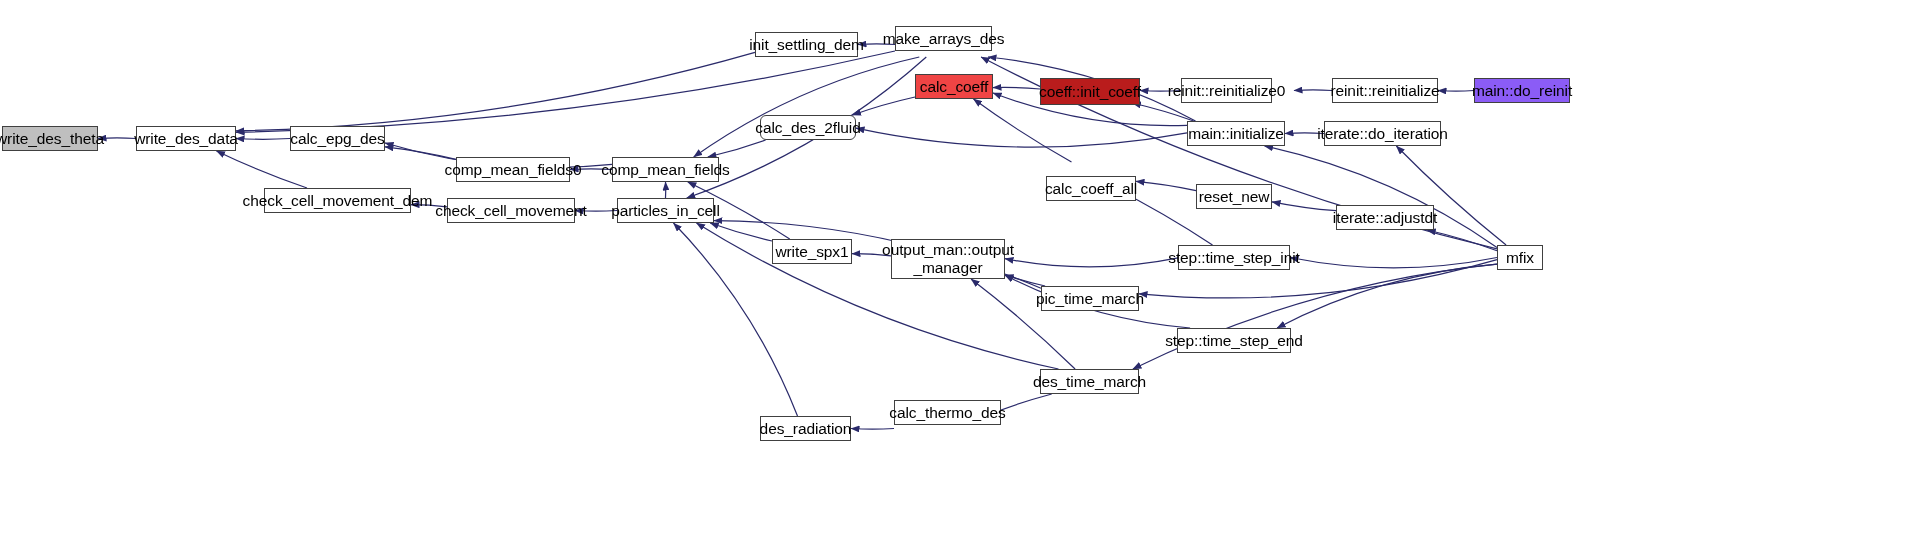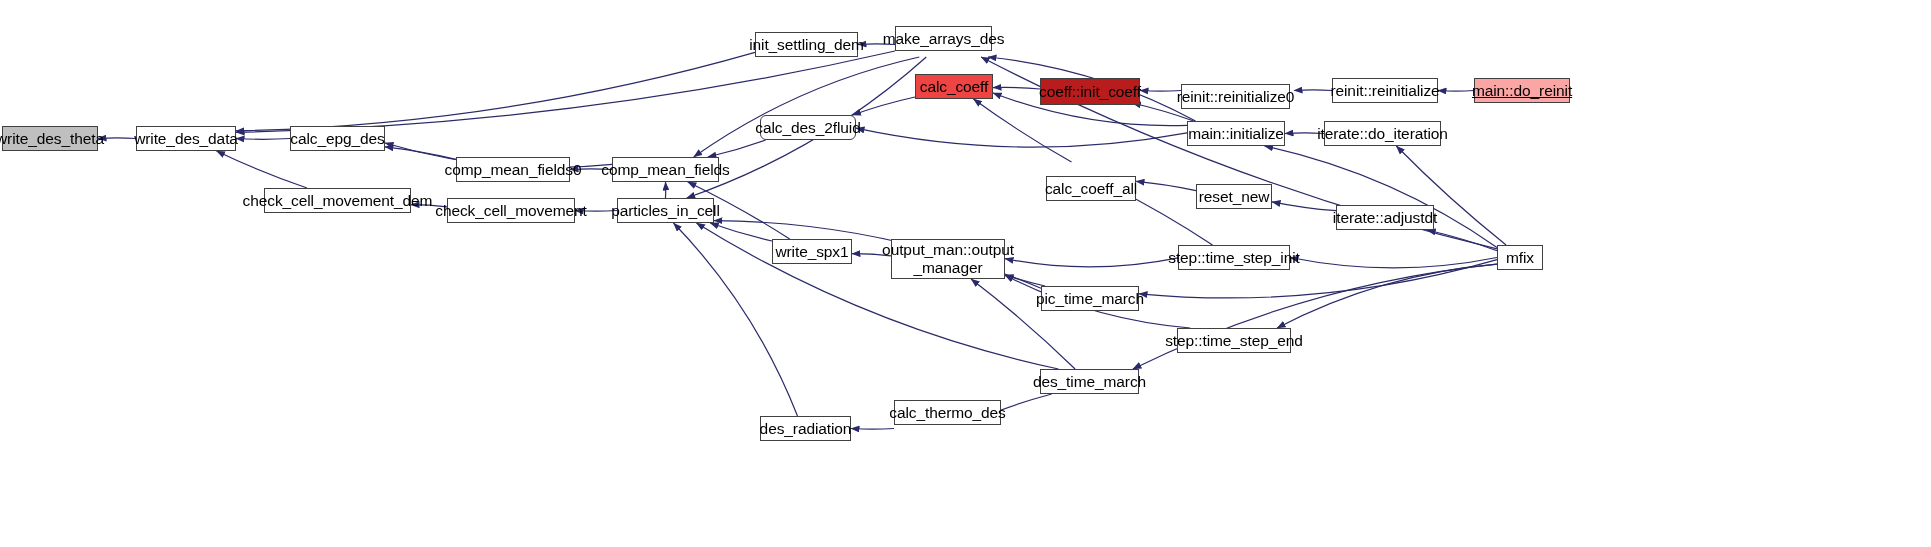--- a/index.html
+++ b/index.html
@@ -118,23 +118,23 @@
       <div class="node" style="left: 456px; top: 157px; width: 114px; height: 25px; background: rgb(255, 255, 255); border-color: rgb(64, 64, 64);"><span>comp_mean_fields0</span></div>
       <div class="node" style="left: 264px; top: 188px; width: 147px; height: 25px; background: rgb(255, 255, 255); border-color: rgb(64, 64, 64);"><span>check_cell_movement_dem</span></div>
       <div class="node" style="left: 447px; top: 198px; width: 128px; height: 25px; background: rgb(255, 255, 255); border-color: rgb(64, 64, 64);"><span>check_cell_movement</span></div>
       <div class="node" style="left: 612px; top: 157px; width: 107px; height: 25px; background: rgb(255, 255, 255); border-color: rgb(64, 64, 64);"><span>comp_mean_fields</span></div>
       <div class="node" style="left: 617px; top: 198px; width: 97px; height: 25px; background: rgb(255, 255, 255); border-color: rgb(64, 64, 64);"><span>particles_in_cell</span></div>
       <div class="node" style="left: 755px; top: 32px; width: 103px; height: 25px; background: rgb(255, 255, 255); border-color: rgb(64, 64, 64);"><span>init_settling_dem</span></div>
       <div class="node" style="left: 895px; top: 16px; width: 97px; height: 25px; background: rgb(255, 255, 255); border-color: rgb(64, 64, 64); margin-top: 10px;"><span>make_arrays_des</span></div>
       <div class="node" style="left: 760px; top: 115px; width: 96px; height: 25px; background: rgb(255, 255, 255); border-color: rgb(64, 64, 64); border-radius: 6px;"><span>calc_des_2fluid</span></div>
       <div class="node" style="left: 915px; top: 74px; width: 78px; height: 25px; background: #ef4444; border-color: rgb(64, 64, 64);"><span>calc_coeff</span></div>
       <div class="node" style="left: 1040px; top: 78px; width: 100px; height: 27px; background: #b91c1c; border-color: rgb(64, 64, 64);"><span>coeff::init_coeff</span></div>
-      <div class="node" style="left: 1181px; top: 78px; width: 109px; height: 25px; background: rgb(255, 255, 255); border-color: rgb(64, 64, 64); margin-top: 6px;"><span>reinit::reinitialize0</span></div>
+      <div class="node" style="left: 1181px; top: 78px; width: 91px; height: 25px; background: rgb(255, 255, 255); border-color: rgb(64, 64, 64);"><span>reinit::reinitialize0</span></div>
       <div class="node" style="left: 1332px; top: 78px; width: 106px; height: 25px; background: rgb(255, 255, 255); border-color: rgb(64, 64, 64);"><span>reinit::reinitialize</span></div>
-      <div class="node" style="left: 1474px; top: 78px; width: 96px; height: 25px; background: #fca5a5; border-color: rgb(64, 64, 64); text-decoration: underline;"><span>main::do_reinit</span></div>
+      <div class="node" style="left: 1474px; top: 78px; width: 96px; height: 25px; background: #8b5cf6; border-color: rgb(64, 64, 64);"><span>main::do_reinit</span></div>
       <div class="node" style="left: 1187px; top: 121px; width: 98px; height: 25px; background: rgb(255, 255, 255); border-color: rgb(64, 64, 64);"><span>main::initialize</span></div>
       <div class="node" style="left: 1324px; top: 121px; width: 117px; height: 25px; background: rgb(255, 255, 255); border-color: rgb(64, 64, 64);"><span>iterate::do_iteration</span></div>
       <div class="node" style="left: 1046px; top: 176px; width: 90px; height: 25px; background: rgb(255, 255, 255); border-color: rgb(64, 64, 64);"><span>calc_coeff_all</span></div>
       <div class="node" style="left: 1196px; top: 184px; width: 76px; height: 25px; background: rgb(255, 255, 255); border-color: rgb(64, 64, 64);"><span>reset_new</span></div>
       <div class="node" style="left: 1336px; top: 205px; width: 98px; height: 25px; background: rgb(255, 255, 255); border-color: rgb(64, 64, 64);"><span>iterate::adjustdt</span></div>
       <div class="node" style="left: 772px; top: 239px; width: 80px; height: 25px; background: rgb(255, 255, 255); border-color: rgb(64, 64, 64);"><span>write_spx1</span></div>
       <div class="node twoline" style="left: 891px; top: 239px; width: 114px; height: 40px; background: rgb(255, 255, 255); border-color: rgb(64, 64, 64);"><span>output_man::output
 _manager</span></div>
       <div class="node" style="left: 1178px; top: 245px; width: 112px; height: 25px; background: rgb(255, 255, 255); border-color: rgb(64, 64, 64);"><span>step::time_step_init</span></div>
       <div class="node" style="left: 1041px; top: 286px; width: 98px; height: 25px; background: rgb(255, 255, 255); border-color: rgb(64, 64, 64);"><span>pic_time_march</span></div>

